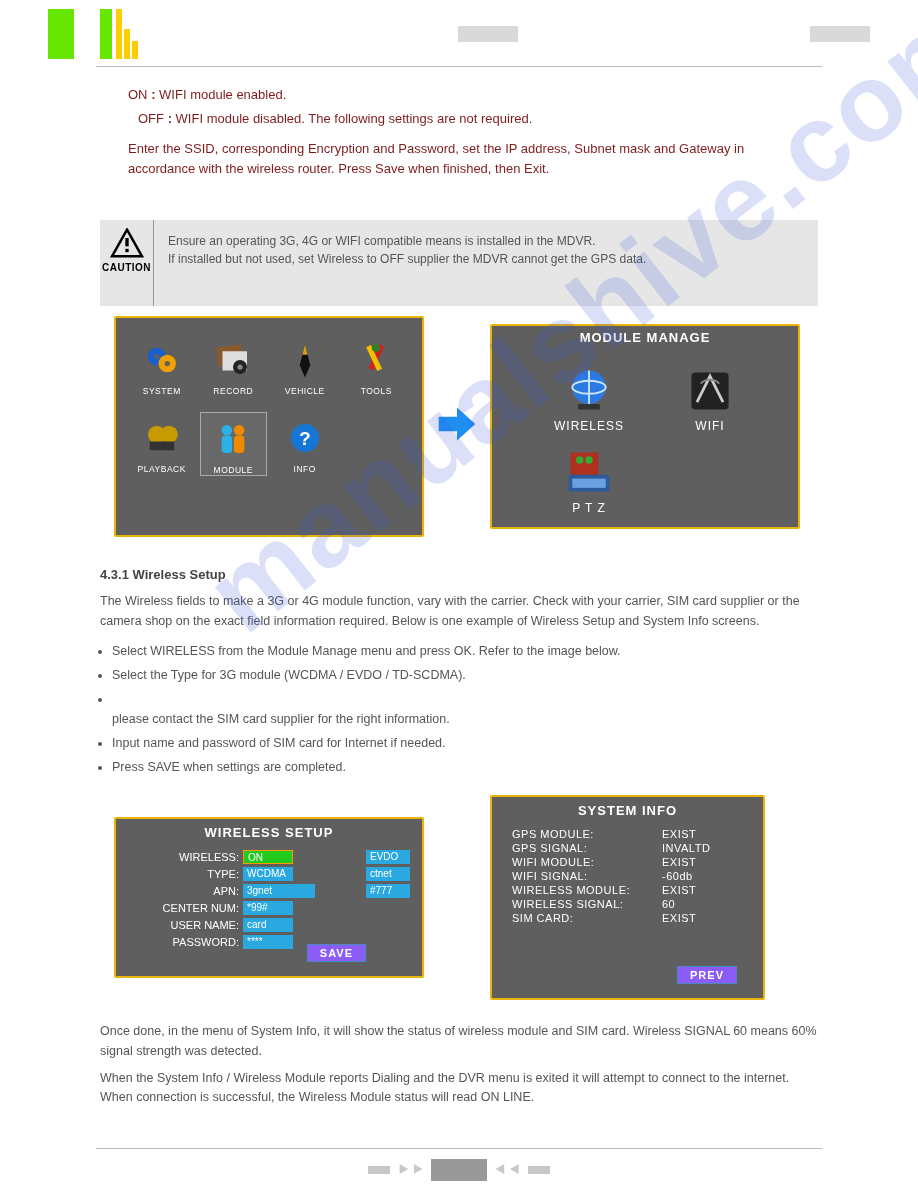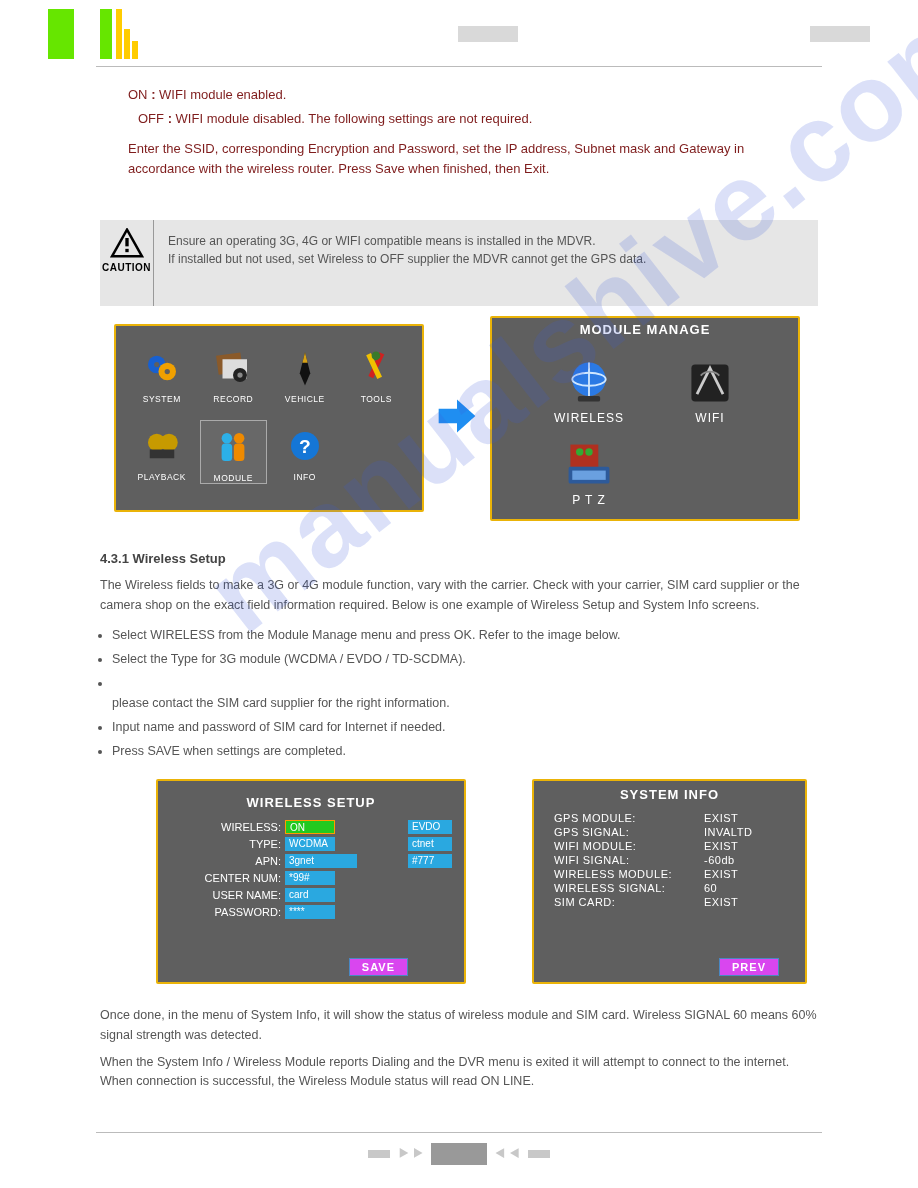--- a/index.html
+++ b/index.html
@@ -71,21 +71,21 @@
     justify-content: flex-start;
     margin: 8px 100px 0 114px;
     gap: 10px;
   }
   .dark-panel {
     background: #5f5f5f;
     color: #fff;
     border: 2px solid #eab308;
     border-radius: 2px;
   }
-  .p1a { width: 310px; height: 188px; padding: 16px 12px 12px 12px; }
+  .p1a { width: 310px; height: 221px; padding: 16px 12px 12px 12px; }
   .p1b { width: 310px; height: 205px; padding: 4px 12px 12px 12px; }
 
   .menu-grid {
     display: grid;
     grid-template-columns: repeat(4, 1fr);
     gap: 16px 4px;
     text-align: center;
   }
   .menu-item { font-size: 8.5px; letter-spacing:0.5px; cursor:pointer; }
   .menu-item .icn { height: 52px; display:flex; align-items:center; justify-content:center; }
@@ -105,34 +105,34 @@
     margin: 28px 100px 0 100px;
     font-size: 12.5px;
     color:#555;
     line-height:1.6;
   }
   .mid-section h4 { font-size: 13px; font-weight: bold; color:#444; margin-bottom:6px; }
   .mid-section .bullets { margin: 10px 0 0 0; }
   .mid-section .bullets li { list-style: disc; margin-left: 12px; margin-bottom: 4px; }
 
   
-  .p2a { width: 310px; height: 205px; padding: 14px 12px 8px 12px; position:relative;margin-left:42px;}
+  .p2a { width: 310px; height: 161px; padding: 6px 12px 8px 12px; position:relative;}
   .p2b { width: 275px; height: 205px; padding: 6px 12px 8px 12px; position:relative;}
 
   .ws-row { display:flex; align-items:center; font-size:11px; margin-bottom:3px; }
   .ws-row .lab { width: 115px; text-align:right; padding-right:4px; }
   .ws-row .val { background:#2aa8e0; color:#fff; padding:0 4px; font-size:10px; min-width:50px; height:14px; line-height:14px; }
   .ws-row .val.green { background:#22c91f; border:1px solid #ff9b00; padding-right:8px;}
   .ws-row .ext { margin-left:auto; background:#2aa8e0; color:#fff; padding:0 4px; font-size:10px; height:14px; line-height:14px; width:44px; text-align:left;}
   .p2a .panel-title, .p2b .panel-title { margin-bottom:10px; }
 
   .btn-save, .btn-prev {
     position:absolute;
-    bottom:6px;
-    background:#d946ef;
+    bottom:14px;
+    background:#8b5cf6;
     color:#fff;
     border:1px solid #4a88c2;
     font-size:11px;
     font-weight:bold;
     padding:2px 12px;
     letter-spacing:1px;
     cursor:pointer;
   }
   .btn-save { right: 56px; }
   .btn-prev { right: 26px; }

